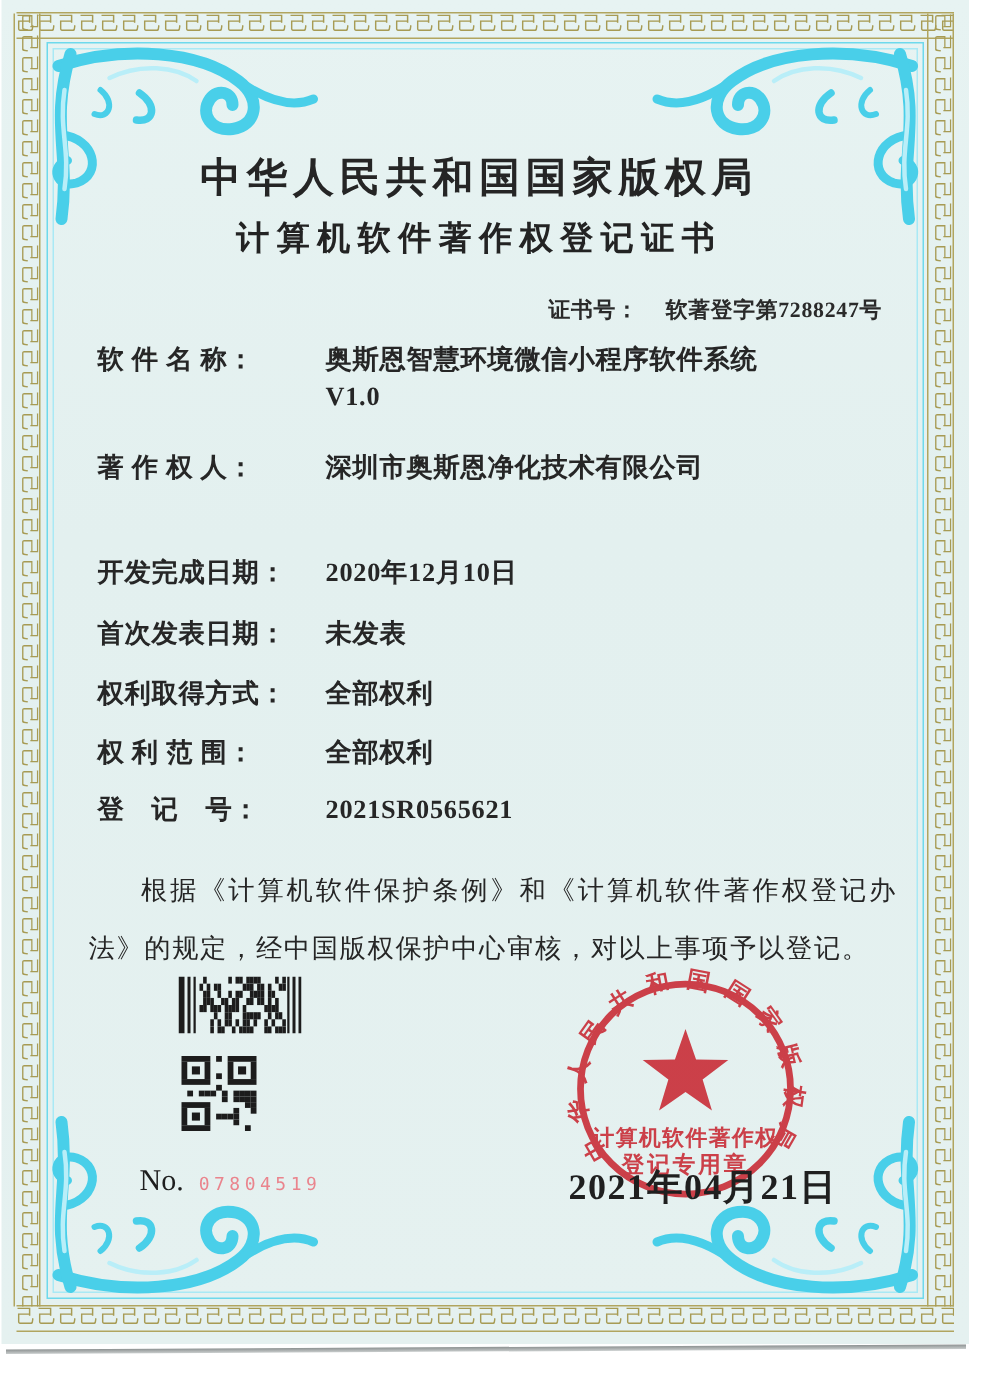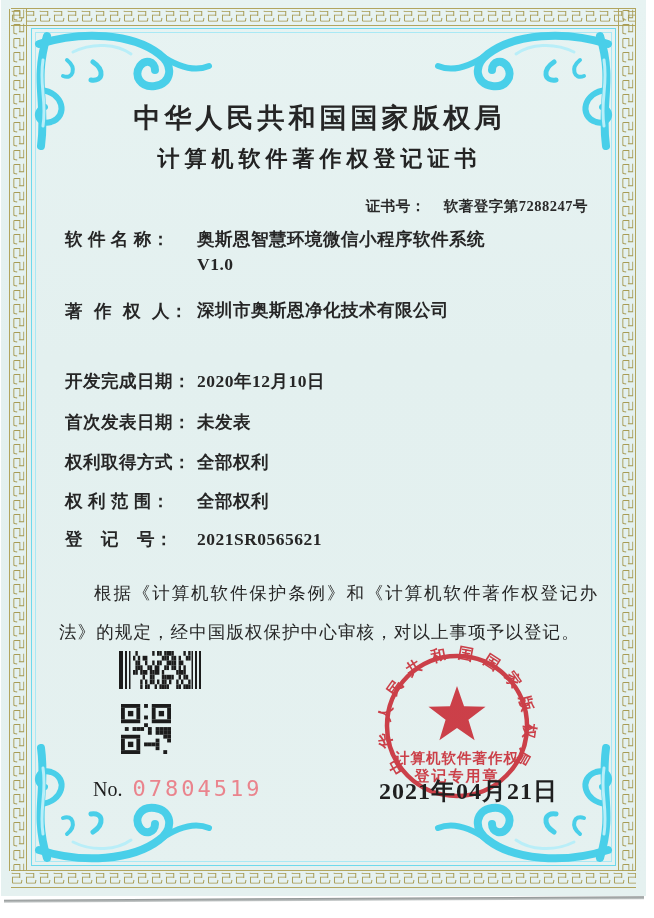--- a/index.html
+++ b/index.html
@@ -50,43 +50,43 @@
   .cert-title{
     position:absolute;left:0;right:8px;top:144px;text-align:center;
     font-size:22px;font-weight:700;letter-spacing:5px;color:#232323;
   }
   .cert-no{
     position:absolute;right:58px;top:197px;font-size:14.5px;font-weight:700;
     letter-spacing:0.5px;color:#2a2a2a;
   }
   .cert-no .v{margin-left:14px;}
   
-  .field{position:absolute;left:64px;right:40px;display:flex;font-size:17.5px;font-weight:700;color:#262626;}
+  .field{position:absolute;left:64px;right:40px;display:flex;font-size:17.5px;font-weight:700;color:#262626;gap:20px;}
   .field .flabel{width:132px;flex:0 0 132px;letter-spacing:0.5px;}
   .field .fvalue{white-space:pre-line;line-height:25px;letter-spacing:0.5px;}
   .f1{top:227px;}
-  .f2{top:299px;font-family:Liberation Mono, monospace;}
+  .f2{top:299px;}
   .f3{top:369px;font-family:Liberation Serif, serif;}
   .f4{top:410px;}
   .f5{top:450px;}
   .f6{top:489px;font-family:Liberation Serif, serif;}
   .f7{top:527px;}
   
   .statement{
     position:absolute;left:58px;right:48px;top:556px;
     font-size:17.5px;font-weight:400;line-height:39px;letter-spacing:1.1px;
     text-indent:2em;color:#262626;text-align:justify;
   }
   
   .barcode{position:absolute;left:118px;top:651px;}
   .qrcode{position:absolute;left:119px;top:704px;}
   
   .serial{position:absolute;left:92px;top:776px;font-size:20px;color:#1e1e1e;}
   .serial .digits{
-    font-family:"DejaVu Sans Mono",monospace;font-size:22px;color:#ea848d;
+    font-family:"DejaVu Sans Mono",monospace;font-size:12px;color:#ea848d;
     letter-spacing:3px;margin-left:10px;font-weight:400;
   }
   
   .seal{position:absolute;left:372px;top:642px;width:168px;height:168px;opacity:0.93;mix-blend-mode:multiply;}
   .issue-date{
     position:absolute;left:378px;top:775px;font-size:24px;font-weight:700;
     letter-spacing:1px;color:#1f1f1f;
   }
 </style>
 </head>

